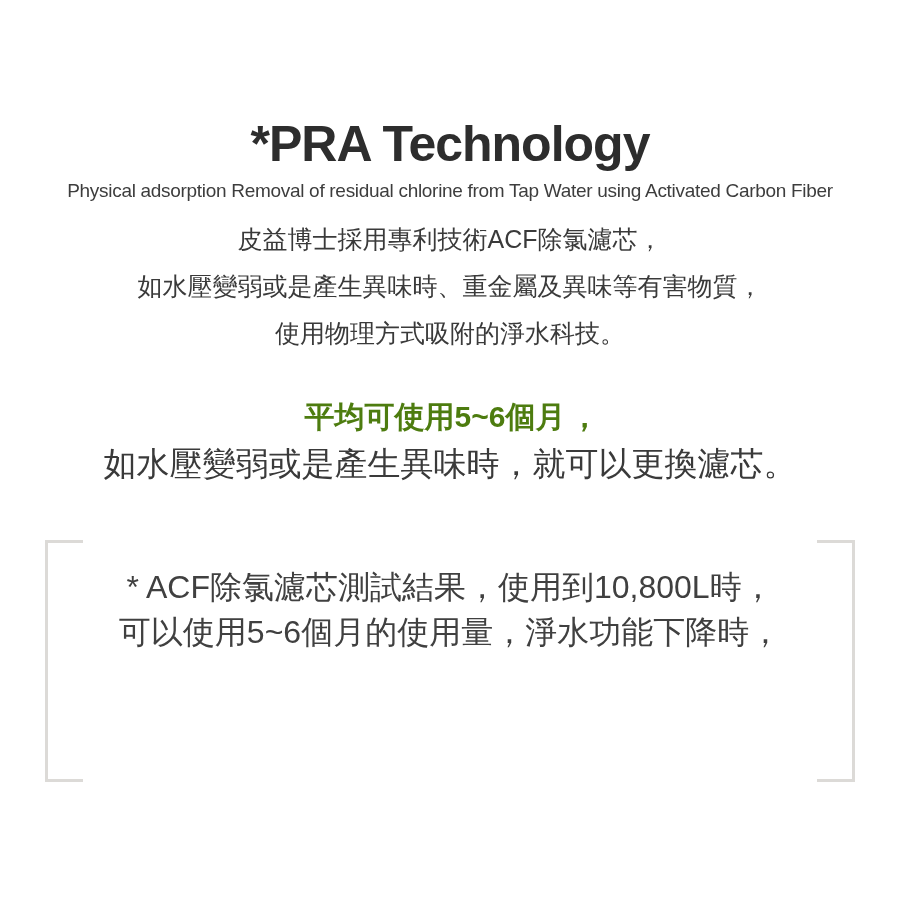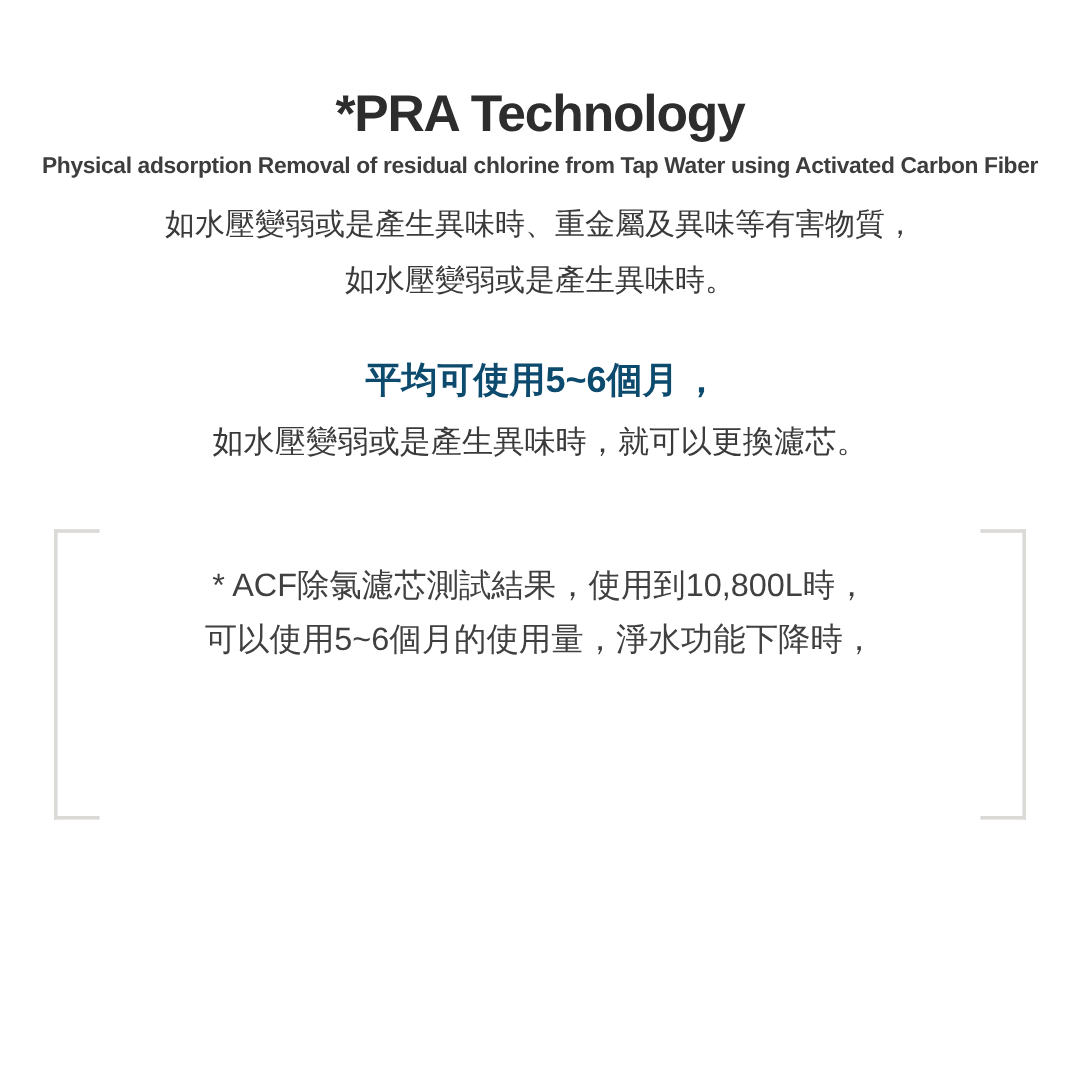--- a/index.html
+++ b/index.html
@@ -14,68 +14,69 @@
     background: #ffffff;
     font-family: "Liberation Sans", "DejaVu Sans", sans-serif;
     overflow: hidden;
   }
   .page {
     width: 900px; height: 900px;
     text-align: center;
     color: var(--text-body);
   }
   .title {
-    margin-top: 70px;
-    font-size: 43px;
+    margin-top: 114px;
+    font-size: 50px;
     line-height: 1.2;
     font-weight: 600;
     letter-spacing: -1px;
     color: var(--text-dark);
   }
   .subtitle {
     margin-top: 6px;
     font-size: 19px;
     letter-spacing: -0.3px;
     color: #3d3d3d;
-    font-weight: 700;
+    font-weight: 400;
   }
   .intro {
     margin-top: 14px;
     font-size: 25px;
     line-height: 47px;
     color: var(--text-body);
     font-weight: 400;
   }
   .usage-highlight-line {
     margin-top: 40px;
     font-size: 30px;
     line-height: 40px;
     font-weight: 700;
-    color: #0c4a6e;
+    color: #4d7c0f;
   }
   .hl {
     position: relative;
     display: inline-block;
     padding: 0 4px;
   }
   .hl::before {
     content: "";
     position: absolute;
     left: -4px; right: 0;
     top: 22%; bottom: -8%;
     background: var(--highlight);
     transform: skewX(-14deg);
     z-index: -1;
   }
   .usage-replace-line {
     margin-top: 9px;
-    font-size: 26px;
+    font-size: 33px;
     line-height: 42px;
     font-weight: 400;
     color: var(--text-body);
+    font-family: Liberation Mono, monospace;
   }
   .note-box {
     position: relative;
     margin: 52px auto 0 auto;
     width: 810px;
     height: 242px;
     padding-top: 25px;
   }
   .bracket {
     position: absolute;
@@ -88,38 +89,39 @@
     border-top: 3px solid var(--bracket);
     border-bottom: 3px solid var(--bracket);
   }
   .bracket-right {
     right: 0;
     border-right: 3px solid var(--bracket);
     border-top: 3px solid var(--bracket);
     border-bottom: 3px solid var(--bracket);
   }
   .note-lines {
-    font-size: 27px;
+    font-size: 32px;
     line-height: 45px;
     color: #404040;
     font-weight: 400;
   }
 </style>
 </head>
 <body>
 
 <div class="page">
 
   <h1 class="title">*PRA Technology</h1>
 
   <div class="subtitle">Physical adsorption Removal of residual chlorine from Tap Water using Activated Carbon Fiber</div>
 
   <div class="intro">
+    <div>皮益博士採用專利技術ACF除氯濾芯，</div>
     <div>如水壓變弱或是產生異味時、重金屬及異味等有害物質，</div>
-    <div>如水壓變弱或是產生異味時。</div>
+    <div>使用物理方式吸附的淨水科技。</div>
   </div>
 
   <div class="usage-highlight-line">
     <span class="hl">平均可使用5~6個月</span><span>，</span>
   </div>
 
   <div class="usage-replace-line">如水壓變弱或是產生異味時，就可以更換濾芯。</div>
 
   <div class="note-box">
     <div class="bracket bracket-left"></div>

